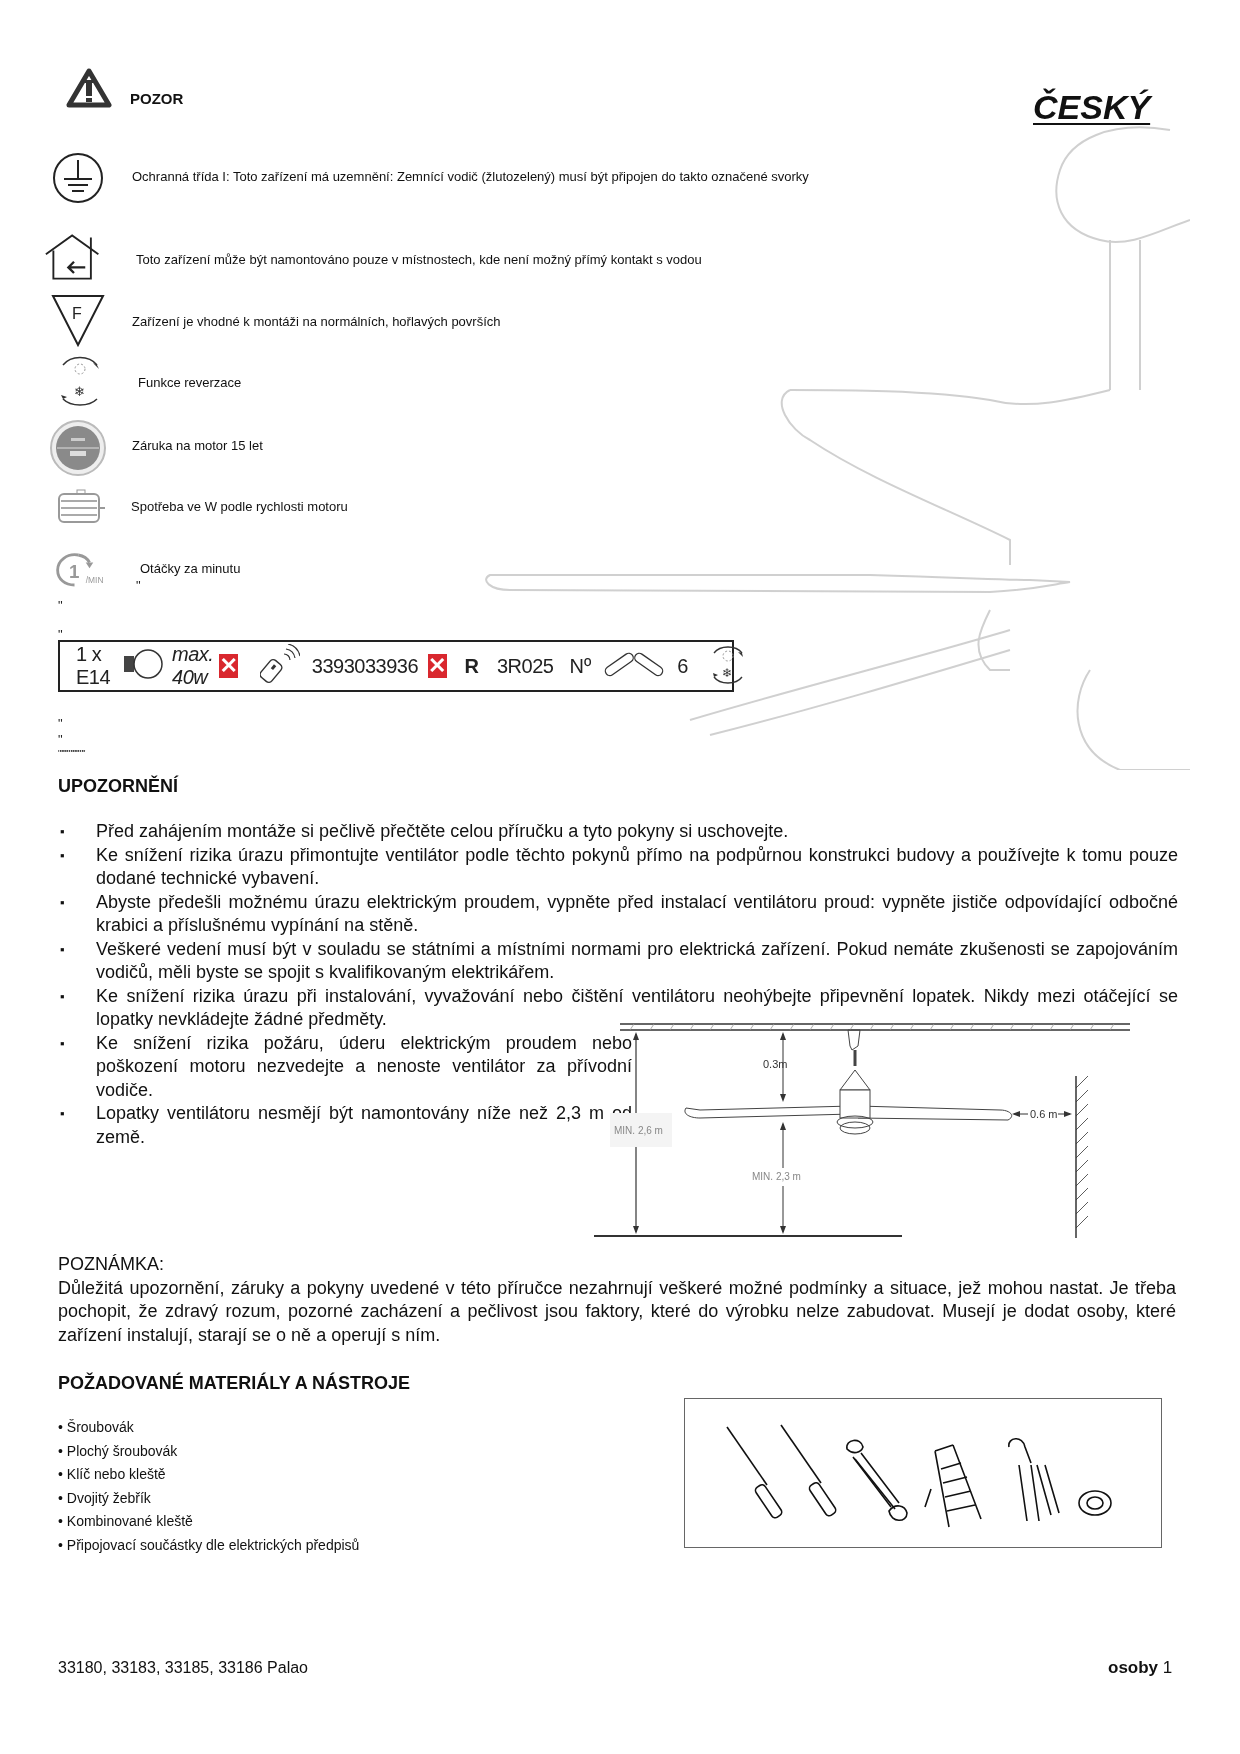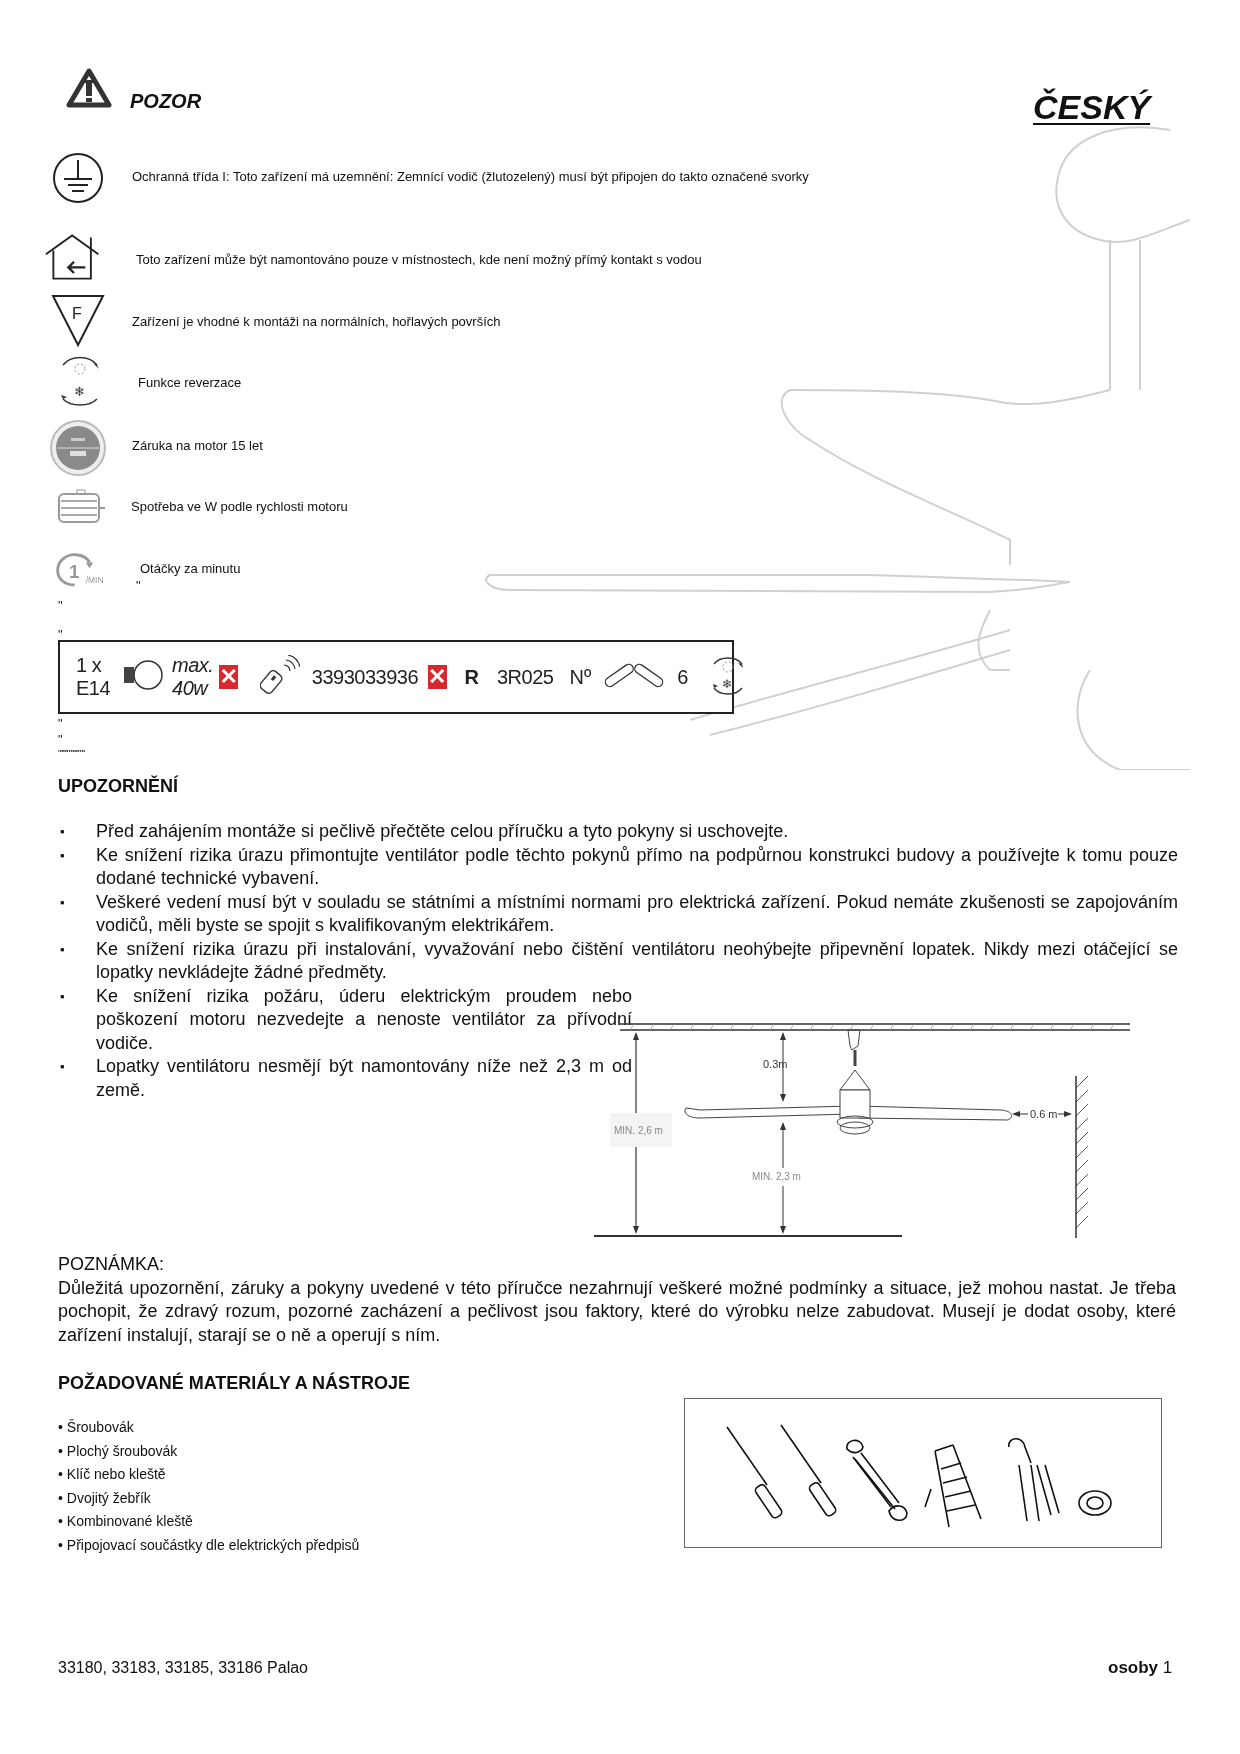--- a/index.html
+++ b/index.html
@@ -3,23 +3,23 @@
 <meta charset="utf-8">
 <style>
   html, body { margin: 0; padding: 0; background: #ffffff; }
   body { width: 1240px; height: 1754px; position: relative; overflow: hidden;
          font-family: "Liberation Sans", sans-serif; color: #111; }
   .abs { position: absolute; }
   .txt { font-size: 13px; line-height: 23px; white-space: nowrap; }
   .bg-fan { position: absolute; left: 470px; top: 70px; width: 720px; height: 700px; opacity: 0.55; }
   .title-right { position: absolute; left: 1033px; top: 88px; font-size: 34px; font-weight: bold;
                  font-style: italic; text-decoration: underline; text-decoration-thickness: 2px; text-underline-offset: 4px; }
-  .pozor { position: absolute; left: 130px; top: 90px; font-size: 20px; font-weight: bold; font-style: italic; }
+  .pozor { position: absolute; left: 130px; top: 90px; font-size: 15px; font-weight: bold; }
   .icon-box { position: absolute; width: 60px; height: 60px; display: flex; align-items: center; justify-content: center; }
-  .specbar { position: absolute; left: 58px; top: 640px; width: 676px; height: 74px; border: 2px solid #222;
+  .specbar { position: absolute; left: 58px; top: 640px; width: 676px; height: 52px; border: 2px solid #222;
              display: flex; align-items: center; font-family: "Liberation Sans", sans-serif; font-size: 20px;
              color: #222; background: #fff; box-sizing: border-box; }
   .specbar .sep { width: 1px; height: 48px; background: #333; margin: 0 8px; }
   .xbox { width: 24px; height: 24px; background: #d9272e; color: #fff; font-weight: bold; font-size: 22px;
           line-height: 24px; text-align: center; margin: 0 6px; }
   .stray { position: absolute; font-size: 13px; color: #222; }
   .h-section { position: absolute; font-weight: bold; font-size: 18px; }
   .bullets { position: absolute; left: 58px; top: 820px; width: 1120px; font-size: 18px; line-height: 23.5px; }
   .bullet { position: relative; padding-left: 38px; text-align: justify; text-align-last: left; }
   .bullet::before { content: "▪"; position: absolute; left: 2px; top: 0; font-size: 13px; }
@@ -181,20 +181,21 @@
         <path d="M6 36 C12 44 28 44 34 36" fill="none" stroke="#333" stroke-width="1.3"></path>
       <polygon points="6,36 10,34 5,32" fill="#333"></polygon>
       </svg>
   </span>
 </div>
 
 <div class="h-section" style="left:58px; top:776px;">UPOZORNĚNÍ</div>
 <div class="bullets">
   <div class="bullet">Před zahájením montáže si pečlivě přečtěte celou příručku a tyto pokyny si uschovejte.</div>
   <div class="bullet">Ke snížení rizika úrazu přimontujte ventilátor podle těchto pokynů přímo na podpůrnou konstrukci budovy a používejte k tomu pouze dodané technické vybavení.</div>
+  <div class="bullet">Abyste předešli možnému úrazu elektrickým proudem, vypněte před instalací ventilátoru proud: vypněte jističe odpovídající odbočné krabici a příslušnému vypínání na stěně.</div>
   <div class="bullet">Veškeré vedení musí být v souladu se státními a místními normami pro elektrická zařízení. Pokud nemáte zkušenosti se zapojováním vodičů, měli byste se spojit s kvalifikovaným elektrikářem.</div>
   <div class="bullet">Ke snížení rizika úrazu při instalování, vyvažování nebo čištění ventilátoru neohýbejte připevnění lopatek.  Nikdy mezi otáčející se lopatky nevkládejte žádné předměty.</div>
   <div class="bullet narrow">Ke snížení rizika požáru, úderu elektrickým proudem nebo poškození motoru nezvedejte a nenoste ventilátor za přívodní vodiče.</div>
   <div class="bullet narrow">Lopatky ventilátoru nesmějí být namontovány níže než 2,3 m od země.</div>
 </div>
 
 <div class="abs" style="left:590px; top:1018px; width:540px; height:225px;">
   <svg width="540" height="225" viewBox="0 0 540 225" font-family="Liberation Sans, sans-serif">
     <line x1="30" y1="6" x2="540" y2="6" stroke="#333" stroke-width="1.5"></line>
     <line x1="30" y1="12" x2="540" y2="12" stroke="#333" stroke-width="1.5"></line>

